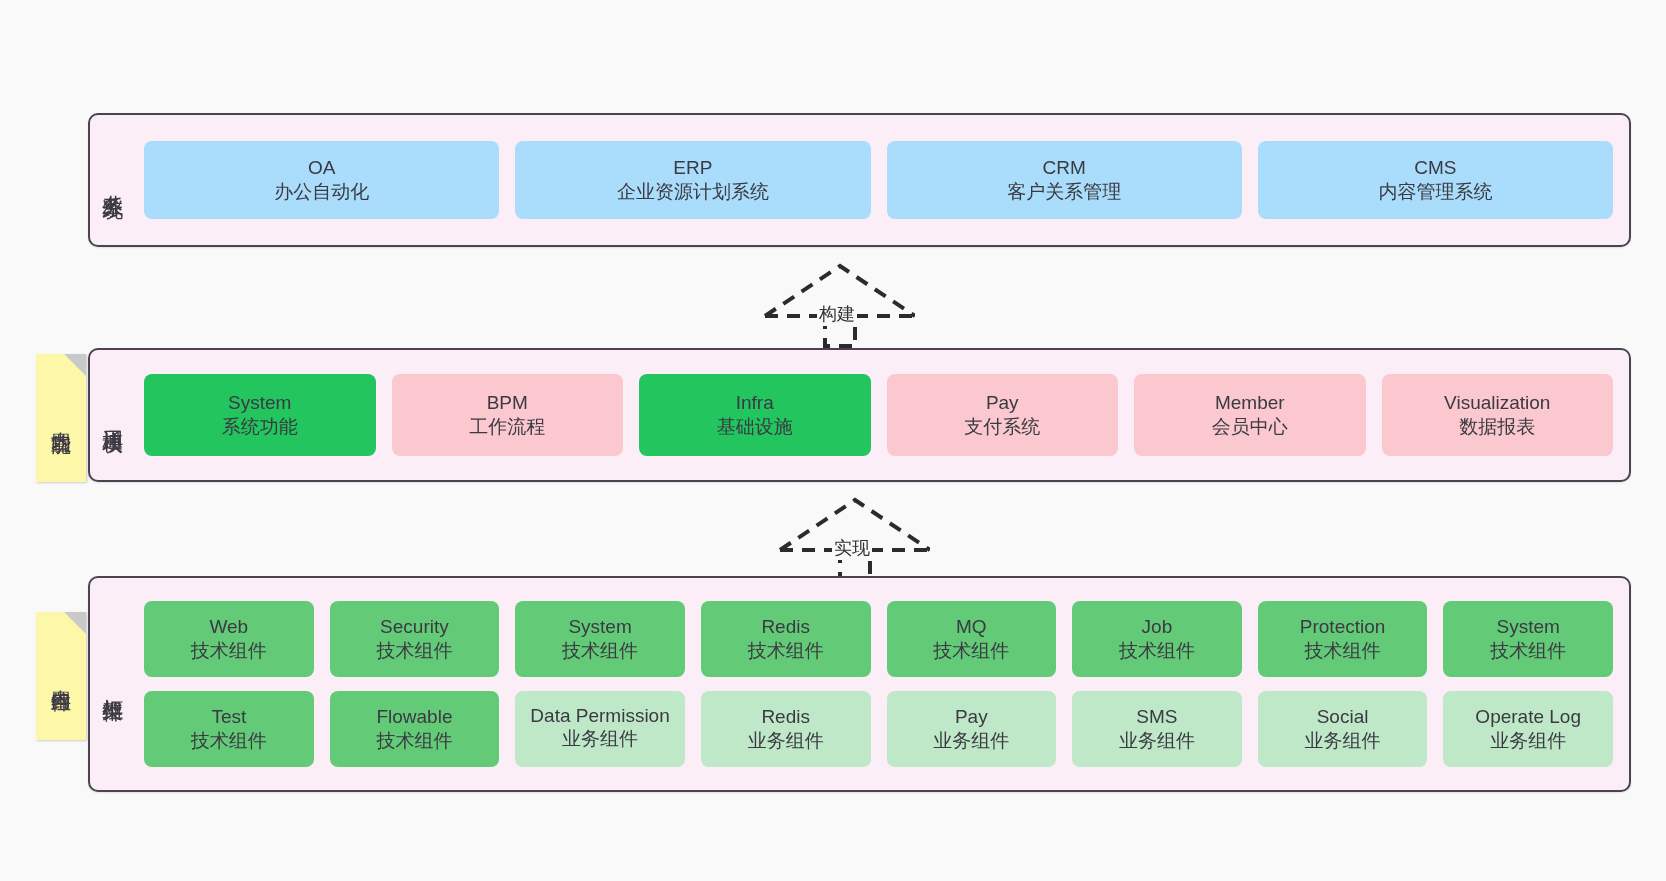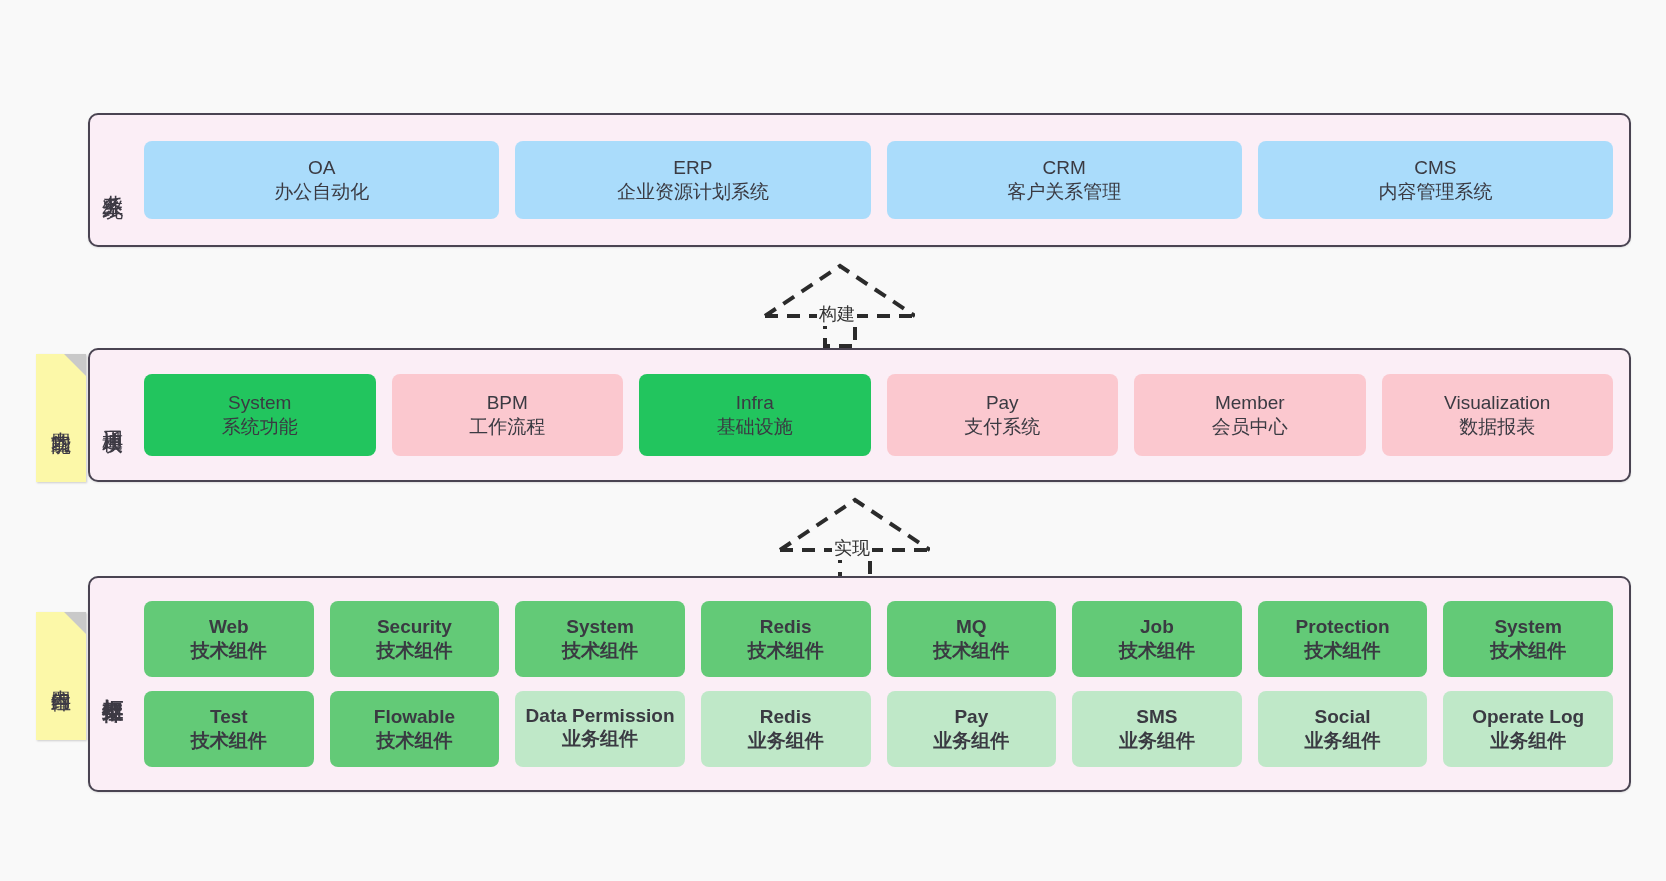--- a/index.html
+++ b/index.html
@@ -204,21 +204,21 @@
       <path d="M 100 58 L 160 58" fill="none" stroke="#2b2b2b" stroke-width="4" stroke-dasharray="13,9" stroke-linecap="butt"></path>
     </svg>
     <div style="position:absolute; left:62px; top:46px; font-size:18px; color:#333; background:#f9f9f9; padding:0 2px; line-height:1.2;">实现</div>
   </div>
 
   <div class="note" style="left:36px; top:612px; height:128px;">
     <span class="fold"></span>
     <span>内置组件</span>
   </div>
 
-  <div class="layer" style="left:88px; top:576px; width:1543px; height:216px;font-weight:bold;">
+  <div class="layer" style="left:88px; top:576px; width:1543px; height:216px;">
     <div class="layer-title">框架组件</div>
     <div class="layer-body two-rows">
 
       <div class="row">
         <div class="card green">
           <div class="ctitle">Web</div>
           <div class="csub">技术组件</div>
         </div>
         <div class="card green">
           <div class="ctitle">Security</div>

